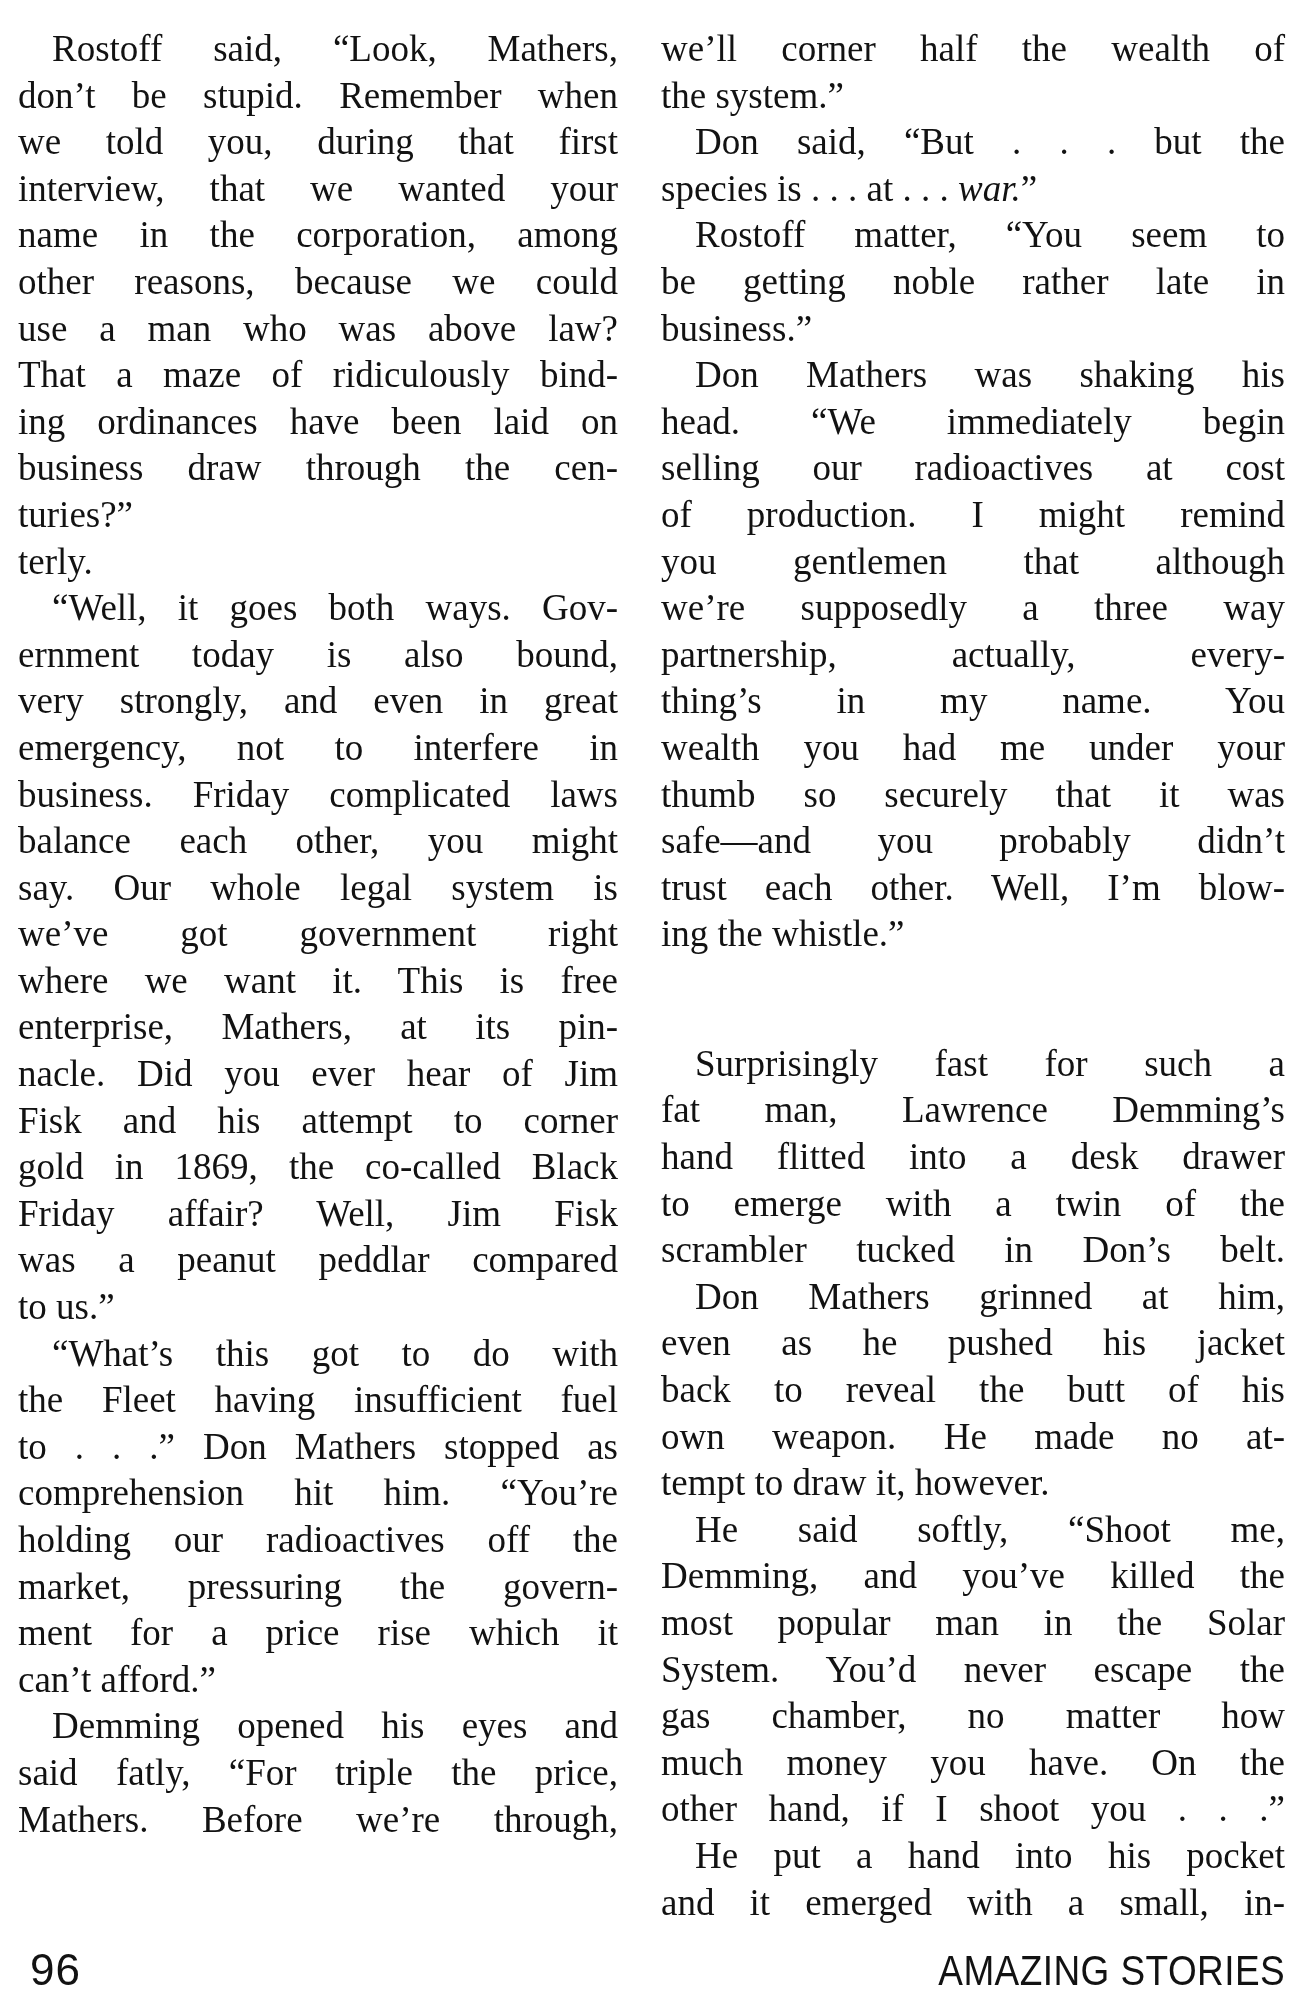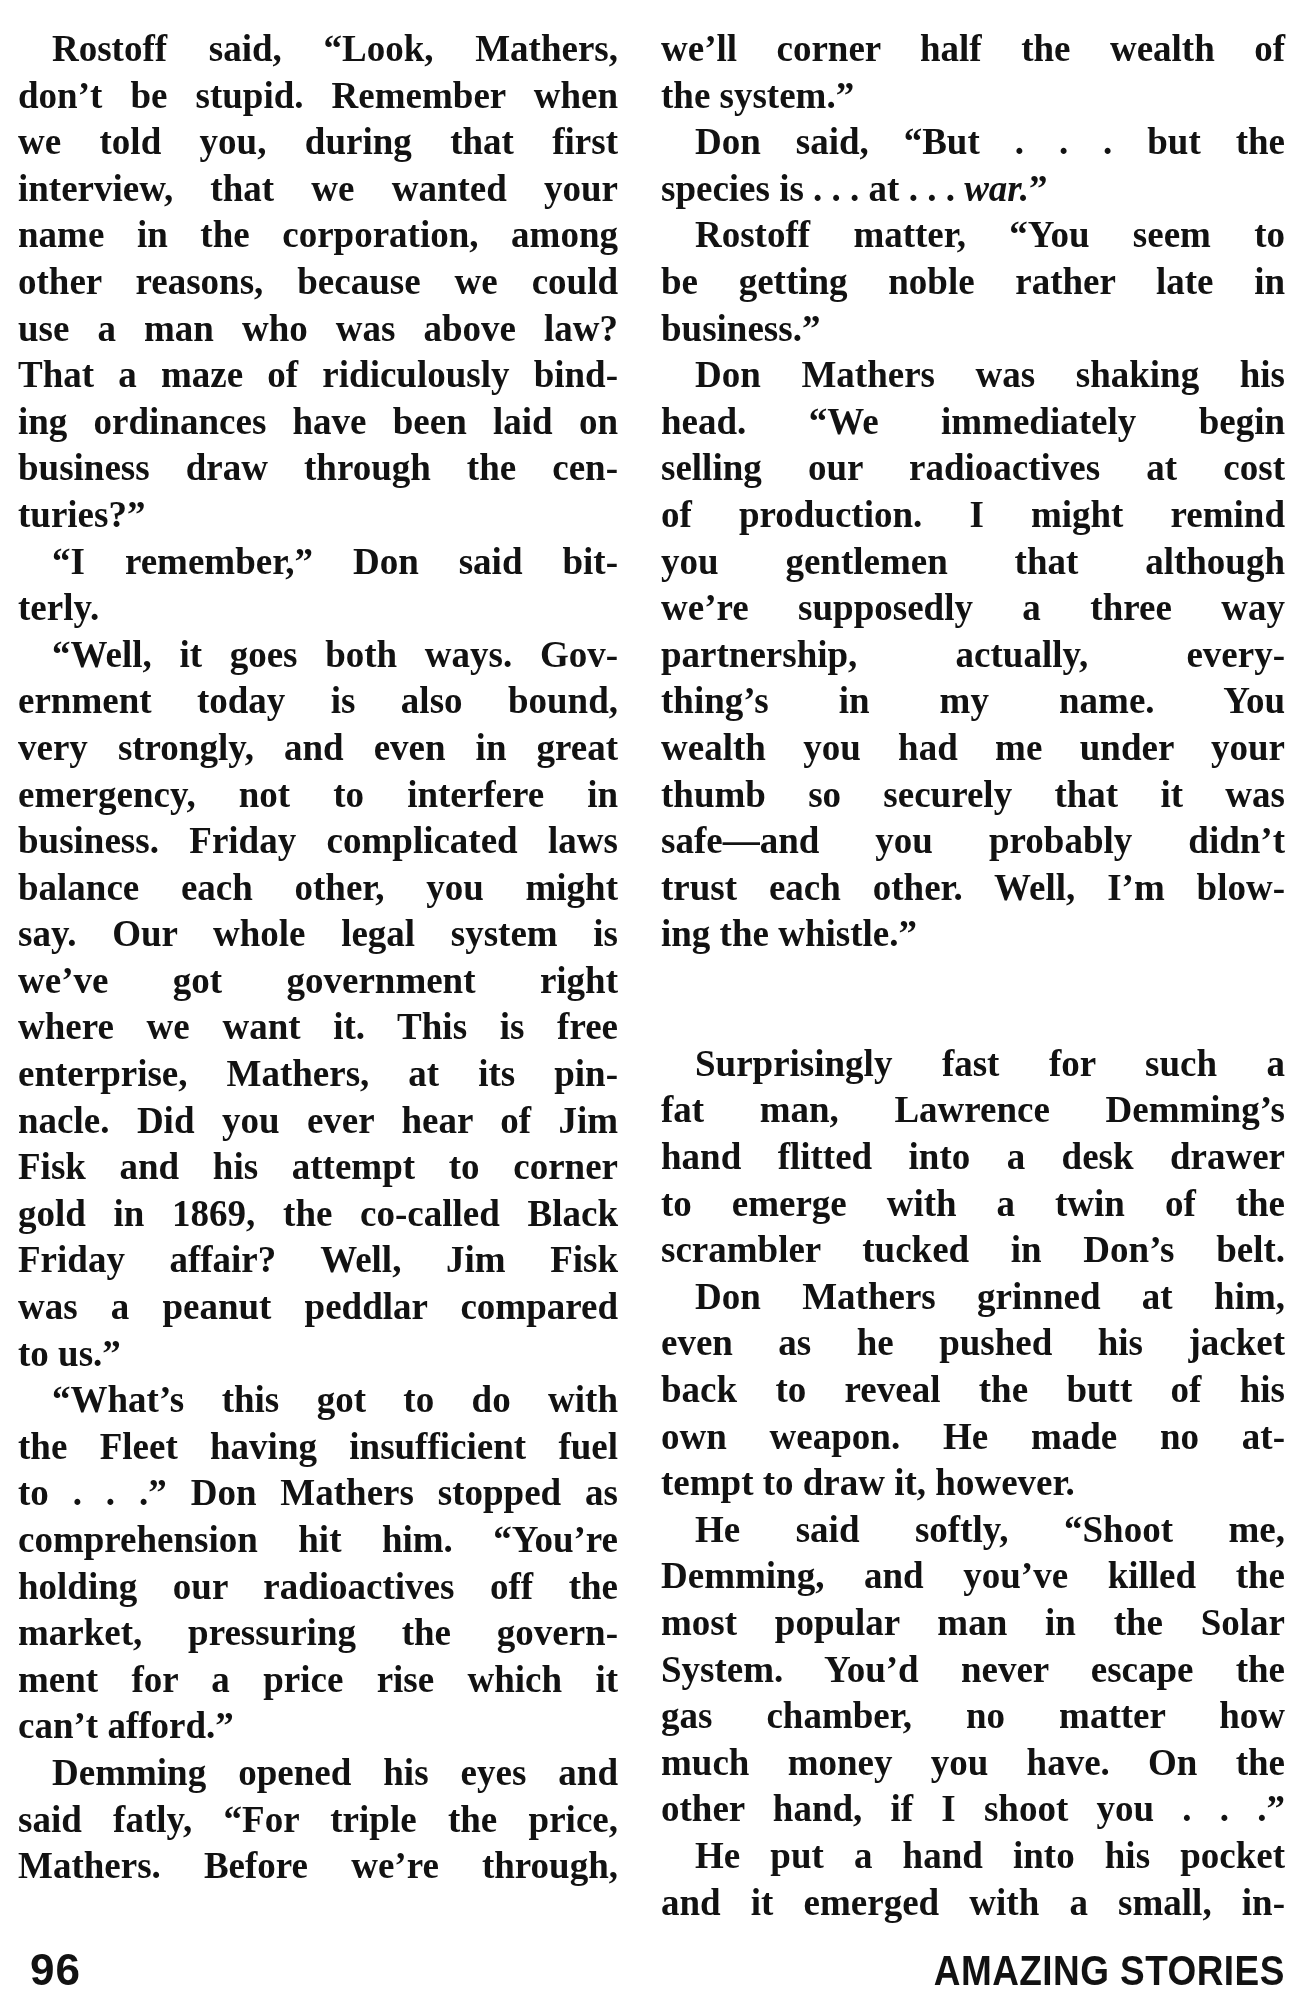--- a/index.html
+++ b/index.html
@@ -7,21 +7,20 @@
     position:relative;
     width:1298px;height:2016px;
     background:#ffffff;
     color:#121212;
     font-family:"Liberation Serif","DejaVu Serif",serif;
     overflow:hidden;
   }
   .col{
     position:absolute;
     top:26px;
-    font-weight:bold;
   }
   .col-left{left:18px;width:600px;}
   .col-right{left:661px;width:624px;}
   .line{
     height:46.6px;
     line-height:46.6px;
     font-size:37px;
     white-space:normal;
     text-align:left;
   }
@@ -29,21 +28,21 @@
     text-align:justify;
     text-align-last:justify;
     text-justify:inter-word;
   }
   .line.ind{text-indent:34px;}
   .line.gap{margin-top:83px;}
   .footer{
     position:absolute;
     left:0;right:0;top:1948px;height:48px;
     font-family:"Liberation Sans","DejaVu Sans",sans-serif;
-    font-weight:700;
+    font-weight:400;
   }
   .page-number{
     position:absolute;left:30px;top:0;
     font-size:44px;line-height:44px;
     letter-spacing:1px;
   }
   .magazine-title{
     position:absolute;right:13px;top:2px;
     font-size:42px;line-height:42px;
     letter-spacing:0.5px;
@@ -61,21 +60,20 @@
       <div class="line j">don’t be stupid. Remember when</div>
       <div class="line j">we told you, during that first</div>
       <div class="line j">interview, that we wanted your</div>
       <div class="line j">name in the corporation, among</div>
       <div class="line j">other reasons, because we could</div>
       <div class="line j">use a man who was above law?</div>
       <div class="line j">That a maze of ridiculously bind-</div>
       <div class="line j">ing ordinances have been laid on</div>
       <div class="line j">business draw through the cen-</div>
       <div class="line">turies?”</div>
-      <div class="line j ind">“I remember,” Don said bit-</div>
       <div class="line">terly.</div>
       <div class="line j ind">“Well, it goes both ways. Gov-</div>
       <div class="line j">ernment today is also bound,</div>
       <div class="line j">very strongly, and even in great</div>
       <div class="line j">emergency, not to interfere in</div>
       <div class="line j">business. Friday complicated laws</div>
       <div class="line j">balance each other, you might</div>
       <div class="line j">say. Our whole legal system is</div>
       <div class="line j">we’ve got government right</div>
       <div class="line j">where we want it. This is free</div>

